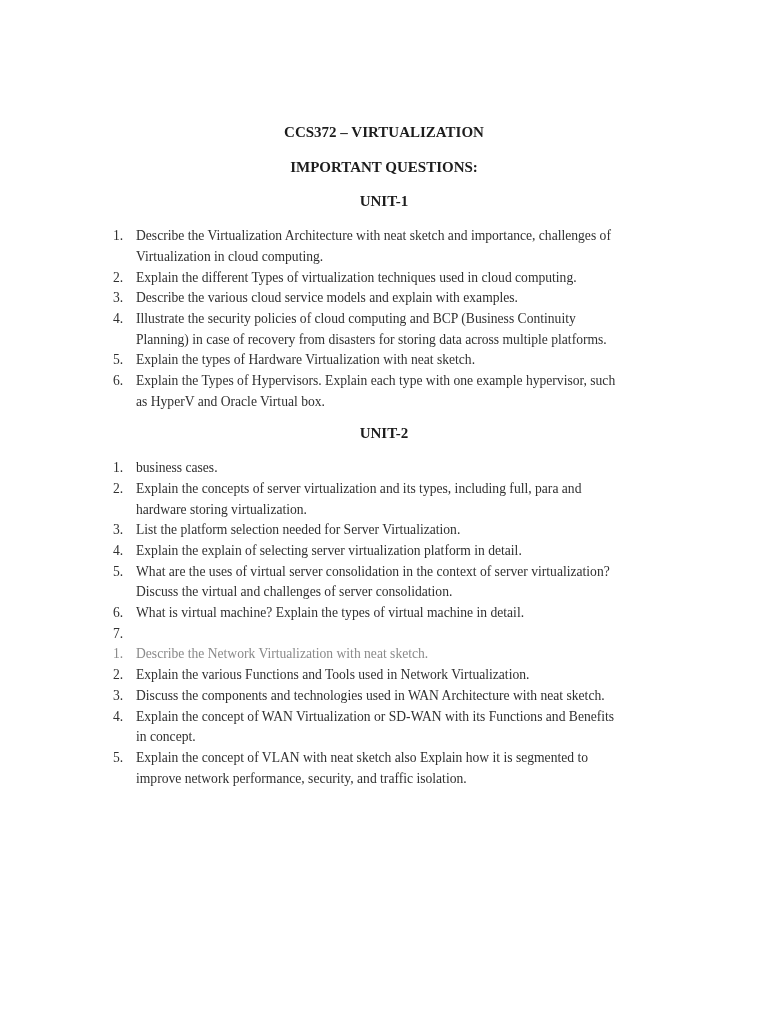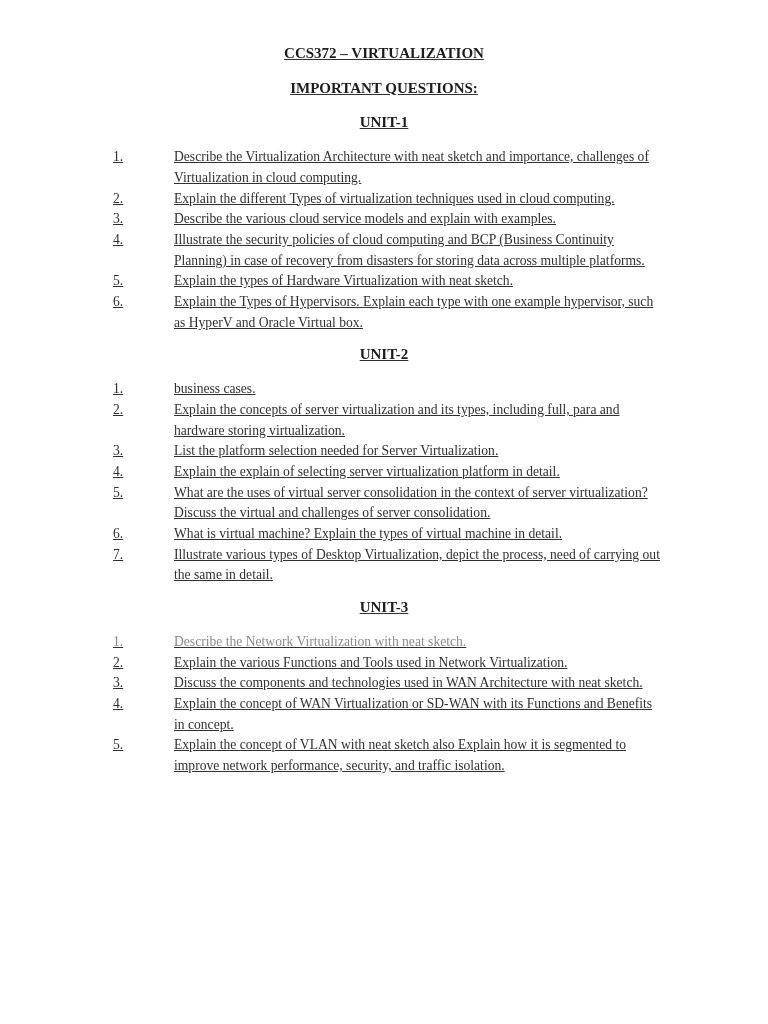--- a/index.html
+++ b/index.html
@@ -10,22 +10,21 @@
   .page {
     position: relative;
     width: 768px;
     height: 1024px;
     background: #ffffff;
     overflow: hidden;
     font-family: "Liberation Serif", "DejaVu Serif", serif;
     color: #303030;
   }
   .content {
-    padding-top: 32px;
-    text-decoration: underline;
+    padding-top: 111px;
   }
   h1.doc-title, h2.doc-subtitle, h3.unit-heading {
     font-size: 15px;
     font-weight: bold;
     line-height: 20.7px;
     text-align: center;
     color: #1c1c1c;
     margin: 11px 0 14px 0;
   }
   .question-list {
@@ -42,21 +41,20 @@
   .question-item.muted {
     color: #8a8a8a;
   }
   .question-number {
     flex: 0 0 23px;
     width: 23px;
   }
   .question-text {
     flex: 1 1 auto;
     min-width: 0;
-    margin-left: 38px;
   }
   .question-line {
     white-space: nowrap;
   }
 </style>
 </head>
 <body>
 
 <div class="page">
   <div class="content">
@@ -143,29 +141,24 @@
               </div>
             </div>
             <div class="question-item">
               <span class="question-number">6.</span>
               <div class="question-text">
                 <div class="question-line">What is virtual machine? Explain the types of virtual machine in detail.</div>
               </div>
             </div>
             <div class="question-item">
               <span class="question-number">7.</span>
-              <div class="question-text">
-                <div class="question-line">Illustrate various types of Desktop Virtualization, depict the process, need of carrying out</div>
-                <div class="question-line">the same in detail.</div>
-              </div>
             </div>
           </div>
         </section>
         <section class="unit-section">
-          <h3 class="unit-heading">UNIT-3</h3>
           <div class="question-list">
             <div class="question-item muted">
               <span class="question-number">1.</span>
               <div class="question-text">
                 <div class="question-line">Describe the Network Virtualization with neat sketch.</div>
               </div>
             </div>
             <div class="question-item">
               <span class="question-number">2.</span>
               <div class="question-text">

